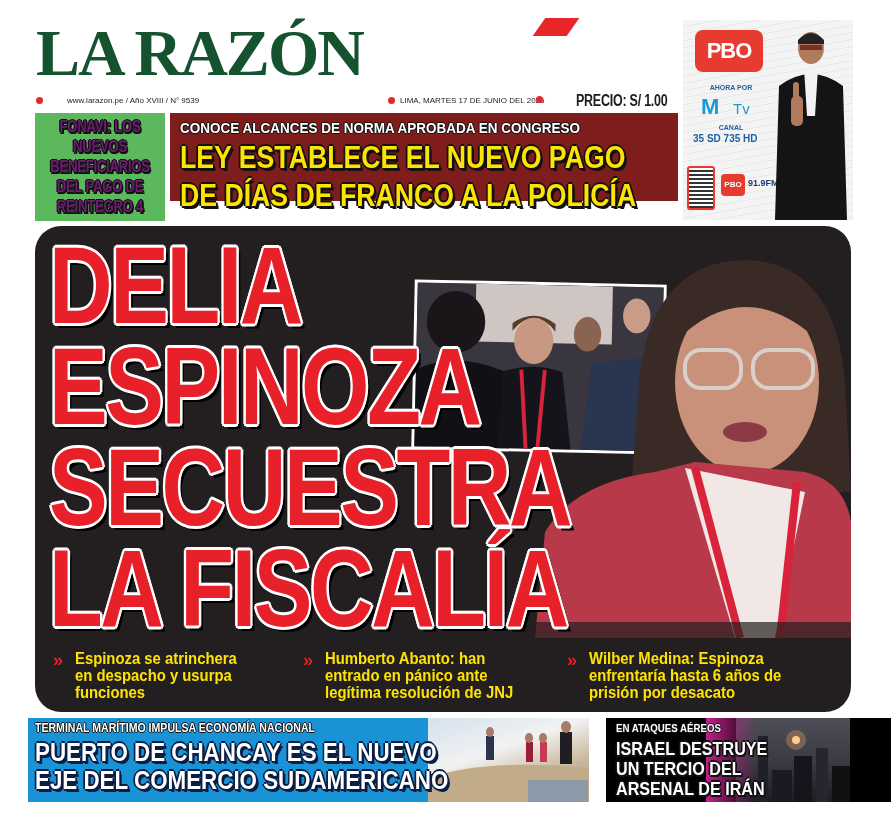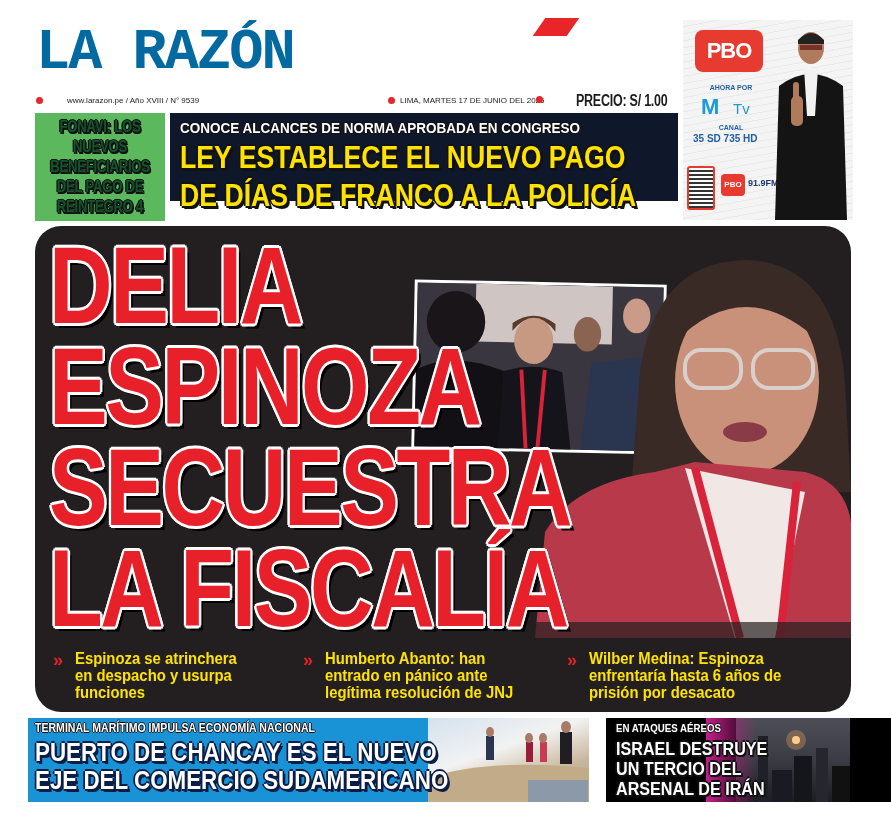--- a/index.html
+++ b/index.html
@@ -3,22 +3,22 @@
 <meta charset="utf-8">
 <style>
   * { box-sizing: border-box; margin: 0; padding: 0; }
   html, body { width: 891px; height: 832px; background: #ffffff; overflow: hidden; }
   body { position: relative; font-family: "Liberation Sans", sans-serif; }
 
   
   .masthead { position: absolute; left: 36px; top: 14px; width: 642px; height: 78px; }
   .logo {
     position: absolute; left: 0; top: 0; width: 642px; height: 78px;
-    font-family: Liberation Mono, monospace; font-weight: 900; font-size: 57px; line-height: 78px;
-    color: #0369a1; letter-spacing: -2px; white-space: nowrap;
+    font-family: Liberation Serif, serif; font-weight: 900; font-size: 66px; line-height: 78px;
+    color: #14532d; letter-spacing: -2px; white-space: nowrap;
     transform: scaleX(1.0); transform-origin: left top;
   }
   .logo-accent {
     position: absolute; left: 503px; top: 4px; width: 34px; height: 18px;
     background: #e8262a; transform: skewX(-35deg);
   }
   .infoline {
     position: absolute; left: 36px; top: 92px; width: 644px; height: 18px;
     font-family: "Liberation Sans Narrow", "Liberation Sans", sans-serif; font-size: 8px; color: #1d1b1c;
   }
@@ -54,30 +54,30 @@
     color: #fff; font-size: 8px; font-weight: 900; text-align: center; line-height: 22px;
   }
   .ad-fm { position: absolute; left: 65px; top: 158px; font-size: 9px; font-weight: 700; color: #1f3c70; }
   .ad-person {
     position: absolute; left: 88px; top: 6px; width: 76px; height: 194px;
   }
 
   
   .fonavi {
     position: absolute; left: 35px; top: 113px; width: 130px; height: 108px; background: #5cb85c;
-    color: #14532d; text-align: center; padding-top: 4px;
+    color: #701a75; text-align: center; padding-top: 4px;
   }
   .fonavi span {
     display: block; font-family: "Liberation Sans Narrow", "Liberation Sans", sans-serif; font-weight: 700;
     font-size: 16px; line-height: 20px; text-transform: uppercase;
     text-shadow: -1.5px 0 #111, 1.5px 0 #111, 0 -1.5px #111, 0 1.5px #111, 2px 2px #111;
     transform: scaleX(0.82); letter-spacing: -0.3px;
   }
   .ley {
-    position: absolute; left: 170px; top: 113px; width: 508px; height: 88px; background: #0f172a;
+    position: absolute; left: 170px; top: 113px; width: 508px; height: 88px; background: #7f1d1d;
   }
   .ley-kicker {
     position: absolute; left: 10px; top: 6px; font-weight: 700; font-size: 15px; color: #fff; white-space: nowrap;
     transform: scaleX(0.9); transform-origin: left;
     text-shadow: -1px 0 #111, 1px 0 #111, 0 -1px #111, 0 1px #111;
   }
   .ley-title {
     position: absolute; left: 10px; top: 26px; width: 495px; color: #ffe300;
     font-weight: 900; font-size: 31px; line-height: 38px; white-space: nowrap;
     transform: scaleX(0.86); transform-origin: left top;

